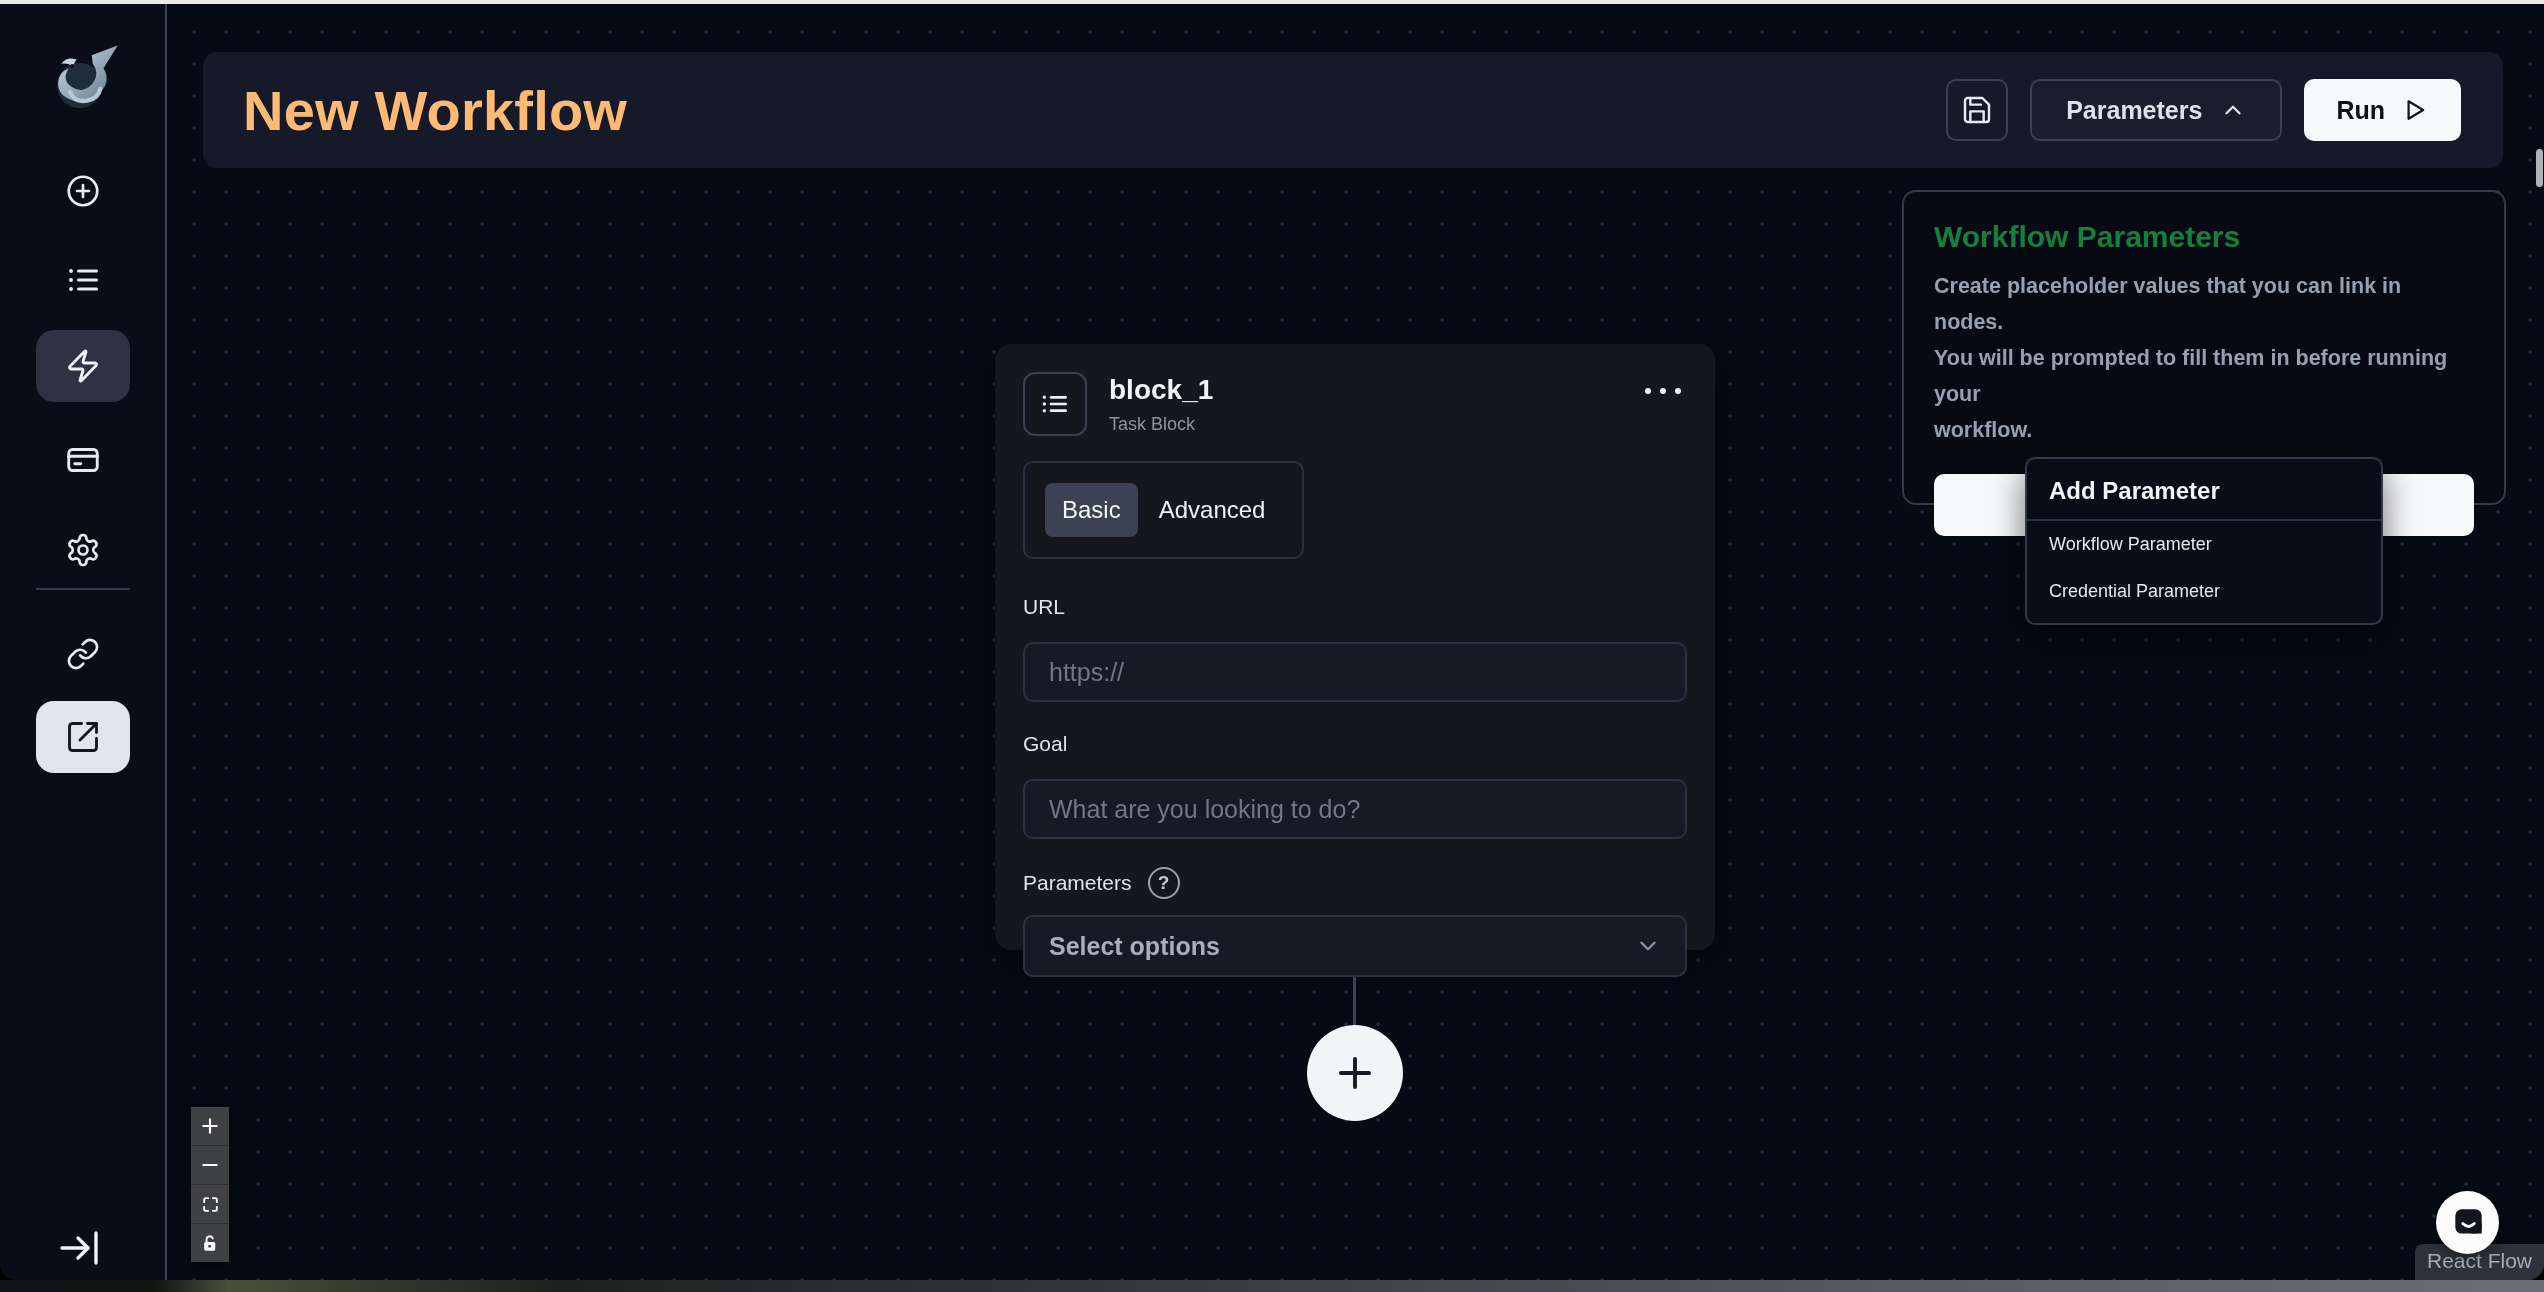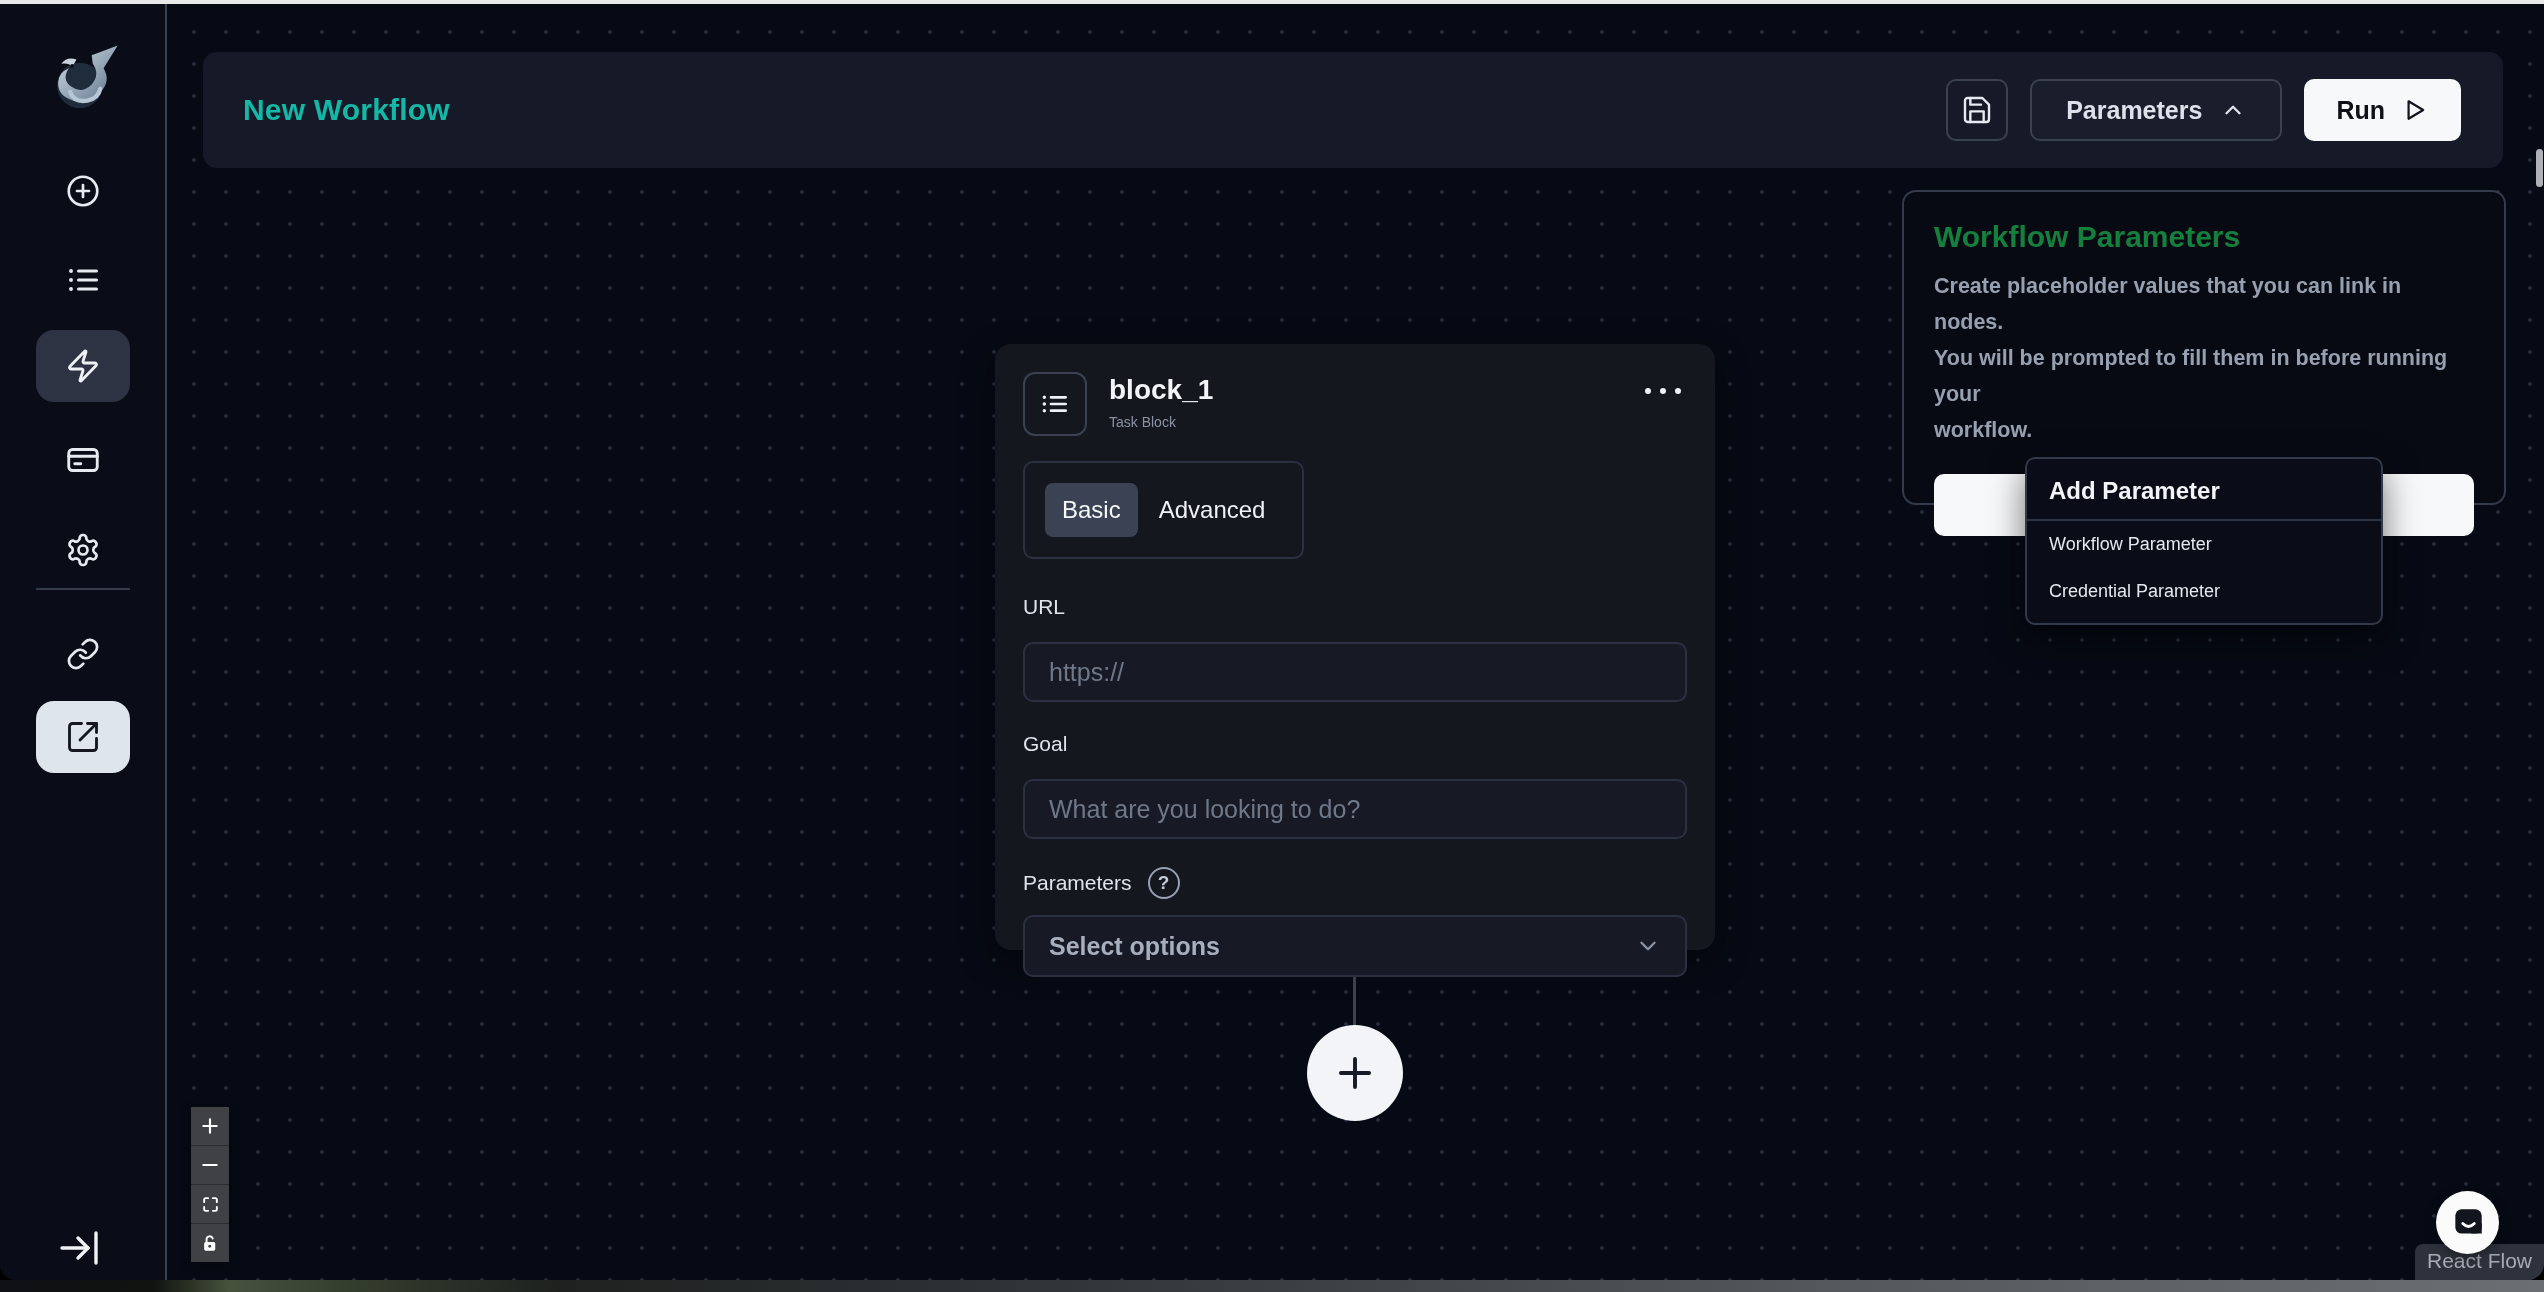--- a/index.html
+++ b/index.html
@@ -22,37 +22,37 @@
   .side-divider { position:absolute; left:50%; transform:translateX(-50%); top:584px; width:94px; height:2px; background:#333a48; }
   svg { display:block; }
 
   
   .canvas { position:absolute; left:169px; top:0; right:0; height:100%; background:#060a14;
     background-image:radial-gradient(circle,#232a3b 1.7px, transparent 1.8px); background-size:32px 32px; background-position:9px 12px; }
 
   
   .header { position:absolute; left:203px; top:48px; width:2300px; height:116px; background:#161a28; border-radius:14px;
     display:flex; align-items:center; z-index:5; }
-  .header-title { margin-left:40px; font-size:30px; font-weight:700; color:#14b8a6; letter-spacing:.2px; }
+  .header-title { margin-left:40px; font-size:56px; font-weight:700; color:#fdba74; letter-spacing:.2px; }
   .header-right { margin-left:auto; margin-right:42px; display:flex; align-items:center; gap:22px; }
   .save-btn { width:62px; height:62px; border:2px solid #3a4150; border-radius:10px; background:#161a28;
     display:flex; align-items:center; justify-content:center; cursor:pointer; }
   .params-btn { height:62px; padding:0 34px; border:2px solid #3a4150; border-radius:10px; background:#1a1e2c;
     display:flex; align-items:center; gap:18px; cursor:pointer; color:#dde2ea; font-size:25px; font-weight:600; }
   .run-btn { height:62px; padding:0 32px; border-radius:10px; background:#f7f8fa; display:flex; align-items:center; gap:16px;
     cursor:pointer; color:#0e1118; font-size:25px; font-weight:700; }
 
   
   .block-card { position:absolute; left:995px; top:340px; width:720px; height:606px; background:#15171f; border-radius:16px;
     box-shadow:0 12px 34px rgba(0,0,0,.45); padding:28px; z-index:4; }
   .block-head { display:flex; align-items:flex-start; }
   .block-icon-box { width:64px; height:64px; border:2px solid #3a4150; border-radius:12px; display:flex; align-items:center; justify-content:center; }
   .block-titles { margin-left:22px; padding-top:2px; }
   .block-name { font-size:28px; font-weight:700; color:#f2f4f7; }
-  .block-type { margin-top:8px; font-size:14px; color:#8a92a3; }
+  .block-type { margin-top:8px; font-size:18px; color:#8a92a3; }
   .dots-menu { margin-left:auto; margin-top:10px; cursor:pointer; display:flex; gap:9px; padding:6px; }
   .dots-menu i { width:6px; height:6px; border-radius:50%; background:#eef1f6; }
 
   .tabs { margin-top:25px; display:inline-flex; border:2px solid #2b3140; border-radius:10px; padding:20px; gap:4px; }
   .tab { padding:13px 17px; font-size:24px; color:#eef1f5; border-radius:8px; cursor:pointer; }
   .tab.active { background:#3a4254; color:#f6f8fa; }
 
   .field-label { margin-top:36px; font-size:21px; color:#dfe3ea; }
   .text-input { margin-top:23px; width:100%; height:60px; background:#171a24; border:2px solid #2b3140; border-radius:10px;
     padding:0 24px; font-family:"Liberation Sans",sans-serif; font-size:25px; color:#e8ebf1; outline:none; }

